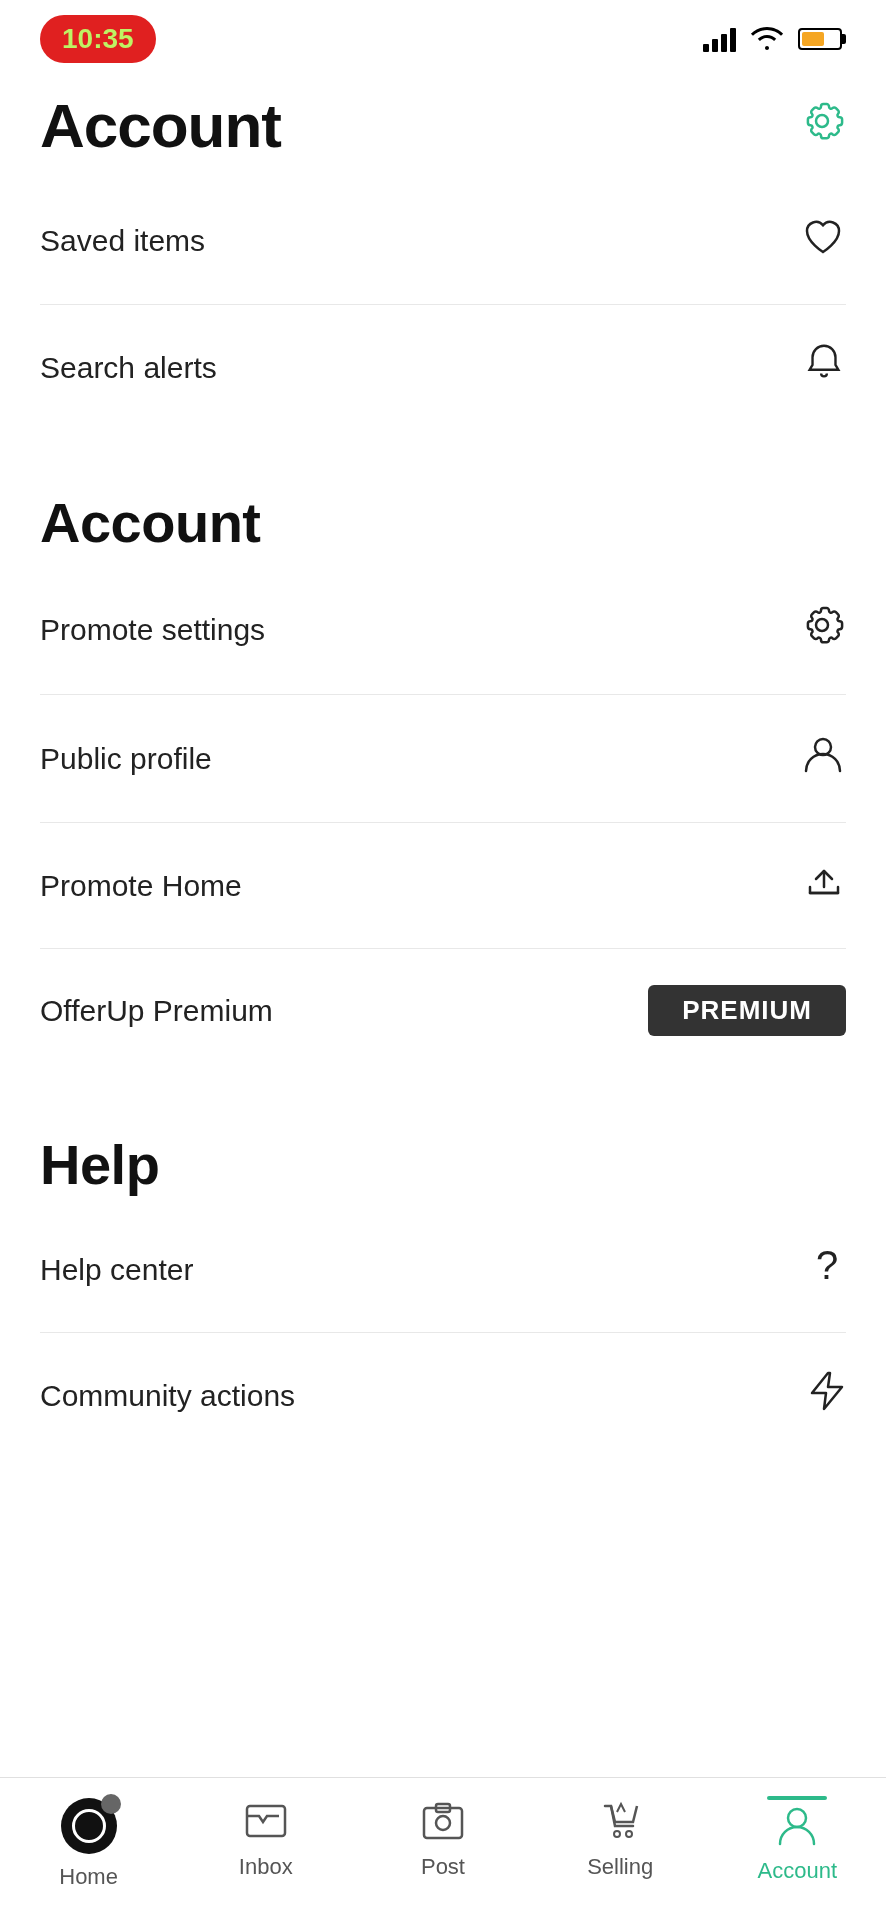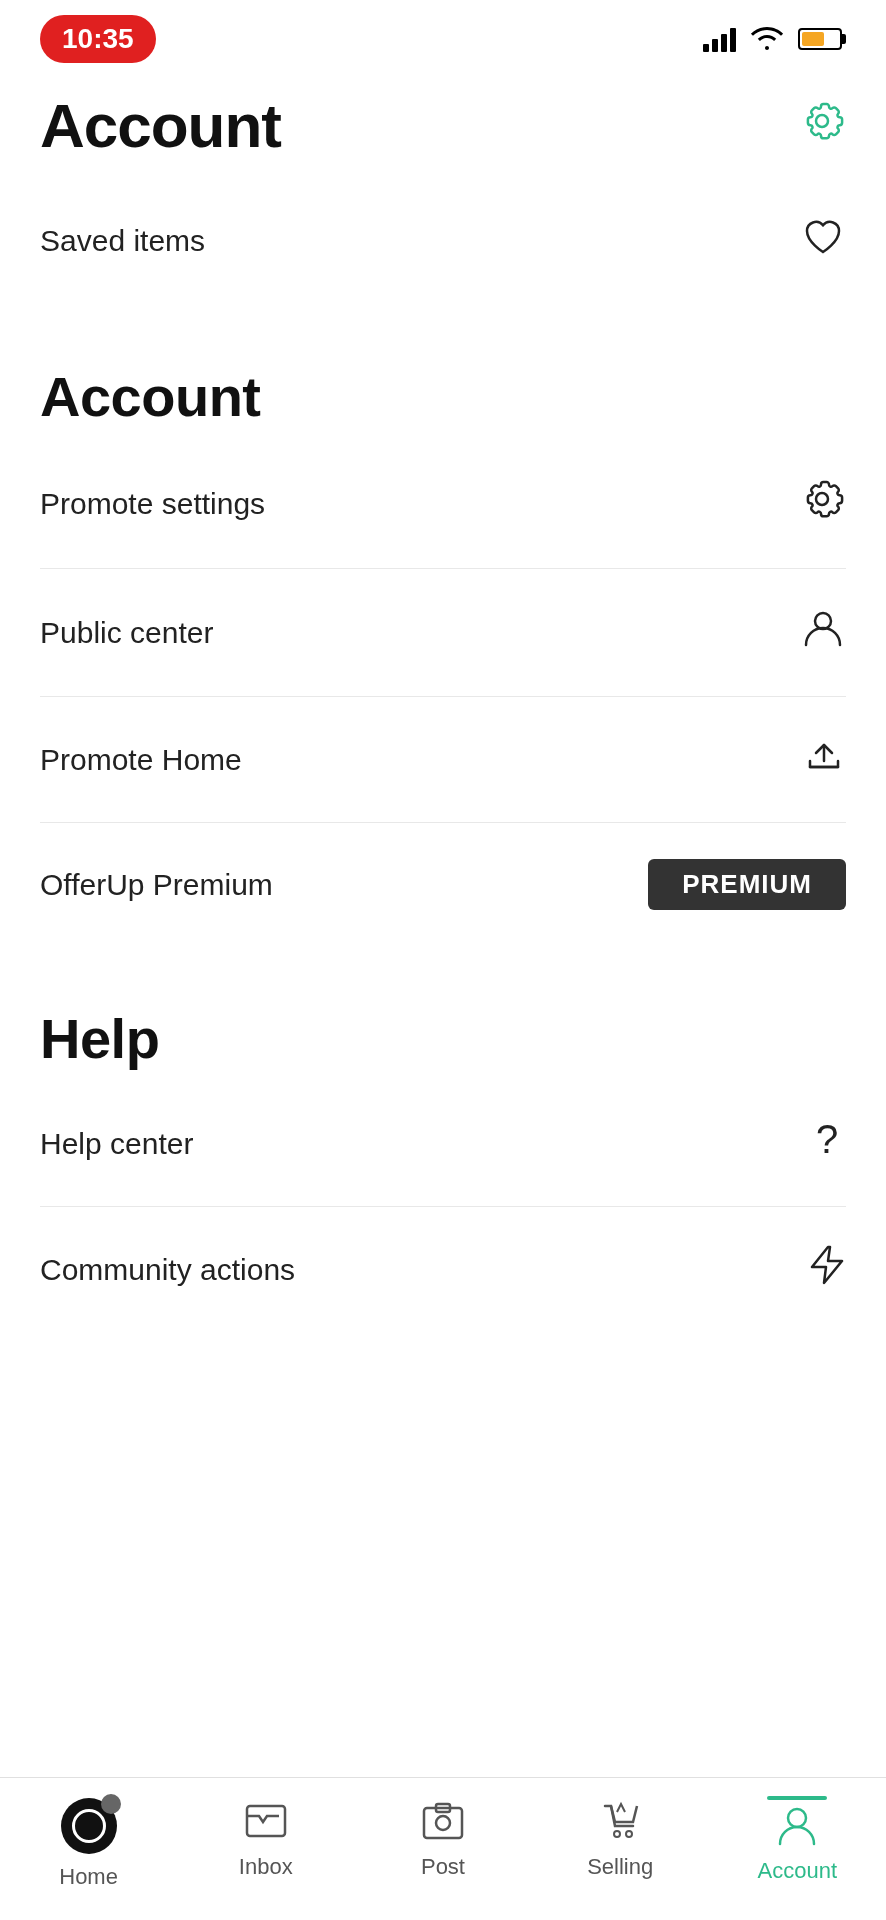--- a/index.html
+++ b/index.html
@@ -18,21 +18,21 @@
     .status-bar {
       display: flex;
       justify-content: space-between;
       align-items: center;
       padding: 18px 40px 10px 40px;
       height: 70px;
     }
 
     .time-pill {
       background: #e02020;
-      color: #ffffff;
+      color: #bef264;
       font-size: 28px;
       font-weight: 700;
       padding: 8px 22px;
       border-radius: 30px;
     }
 
     .status-icons {
       display: flex;
       align-items: center;
       gap: 14px;
@@ -269,39 +269,48 @@
 
   <div class="list-section">
     <div class="list-item">
       <span class="list-item-label">Saved items</span>
       <div class="list-item-icon">
         <svg class="heart-svg" viewBox="0 0 46 46" fill="none" xmlns="http://www.w3.org/2000/svg">
           <path d="M23 39s-16-10-16-21a9 9 0 0116-5.7A9 9 0 0139 18c0 11-16 21-16 21z" stroke="#222" stroke-width="2.5" fill="none"></path>
         </svg>
       </div>
     </div>
+    <div class="list-item">
+      <span class="list-item-label">Search alerts</span>
+      <div class="list-item-icon">
+        <svg class="bell-svg" viewBox="0 0 44 46" fill="none" xmlns="http://www.w3.org/2000/svg">
+          <path d="M22 5a12 12 0 00-12 12v8l-3 5h30l-3-5v-8A12 12 0 0022 5z" stroke="#222" stroke-width="2.5" fill="none"></path>
+          <path d="M19 34a3 3 0 006 0" stroke="#222" stroke-width="2.5" fill="none"></path>
+        </svg>
+      </div>
+    </div>
   </div>
 
   <div class="spacer-section"></div>
 
   <h2 class="section-heading">Account</h2>
 
   <div class="list-section">
     <div class="list-item">
       <span class="list-item-label">Promote settings</span>
       <div class="list-item-icon">
         <svg class="gear-svg" viewBox="0 0 48 48" fill="none" xmlns="http://www.w3.org/2000/svg">
           <path d="M24 30a6 6 0 100-12 6 6 0 000 12z" stroke="#222" stroke-width="2.5" fill="none"></path>
           <path d="M39.6 29.4a2 2 0 00.4 2.2l.1.1a2.4 2.4 0 010 3.4l-2.2 2.2a2.4 2.4 0 01-3.4 0l-.1-.1a2 2 0 00-2.2-.4 2 2 0 00-1.2 1.8v.3a2.4 2.4 0 01-2.4 2.4h-3.2a2.4 2.4 0 01-2.4-2.4v-.3a2 2 0 00-1.2-1.8 2 2 0 00-2.2.4l-.1.1a2.4 2.4 0 01-3.4 0l-2.2-2.2a2.4 2.4 0 010-3.4l.1-.1a2 2 0 00.4-2.2 2 2 0 00-1.8-1.2h-.3a2.4 2.4 0 01-2.4-2.4v-3.2a2.4 2.4 0 012.4-2.4h.3a2 2 0 001.8-1.2 2 2 0 00-.4-2.2l-.1-.1a2.4 2.4 0 010-3.4l2.2-2.2a2.4 2.4 0 013.4 0l.1.1a2 2 0 002.2.4 2 2 0 001.2-1.8v-.3a2.4 2.4 0 012.4-2.4h3.2a2.4 2.4 0 012.4 2.4v.3a2 2 0 001.2 1.8 2 2 0 002.2-.4l.1-.1a2.4 2.4 0 013.4 0l2.2 2.2a2.4 2.4 0 010 3.4l-.1.1a2 2 0 00-.4 2.2 2 2 0 001.8 1.2h.3a2.4 2.4 0 012.4 2.4v3.2a2.4 2.4 0 01-2.4 2.4h-.3a2 2 0 00-1.8 1.2z" stroke="#222" stroke-width="2.5" fill="none"></path>
         </svg>
       </div>
     </div>
 
     <div class="list-item">
-      <span class="list-item-label">Public center</span>
+      <span class="list-item-label">Public profile</span>
       <div class="list-item-icon">
         <svg class="user-svg" viewBox="0 0 46 46" fill="none" xmlns="http://www.w3.org/2000/svg">
           <circle cx="23" cy="16" r="8" stroke="#222" stroke-width="2.5" fill="none"></circle>
           <path d="M6 40c0-9.4 7.6-17 17-17s17 7.6 17 17" stroke="#222" stroke-width="2.5" stroke-linecap="round" fill="none"></path>
         </svg>
       </div>
     </div>
 
 
     <div class="list-item">

